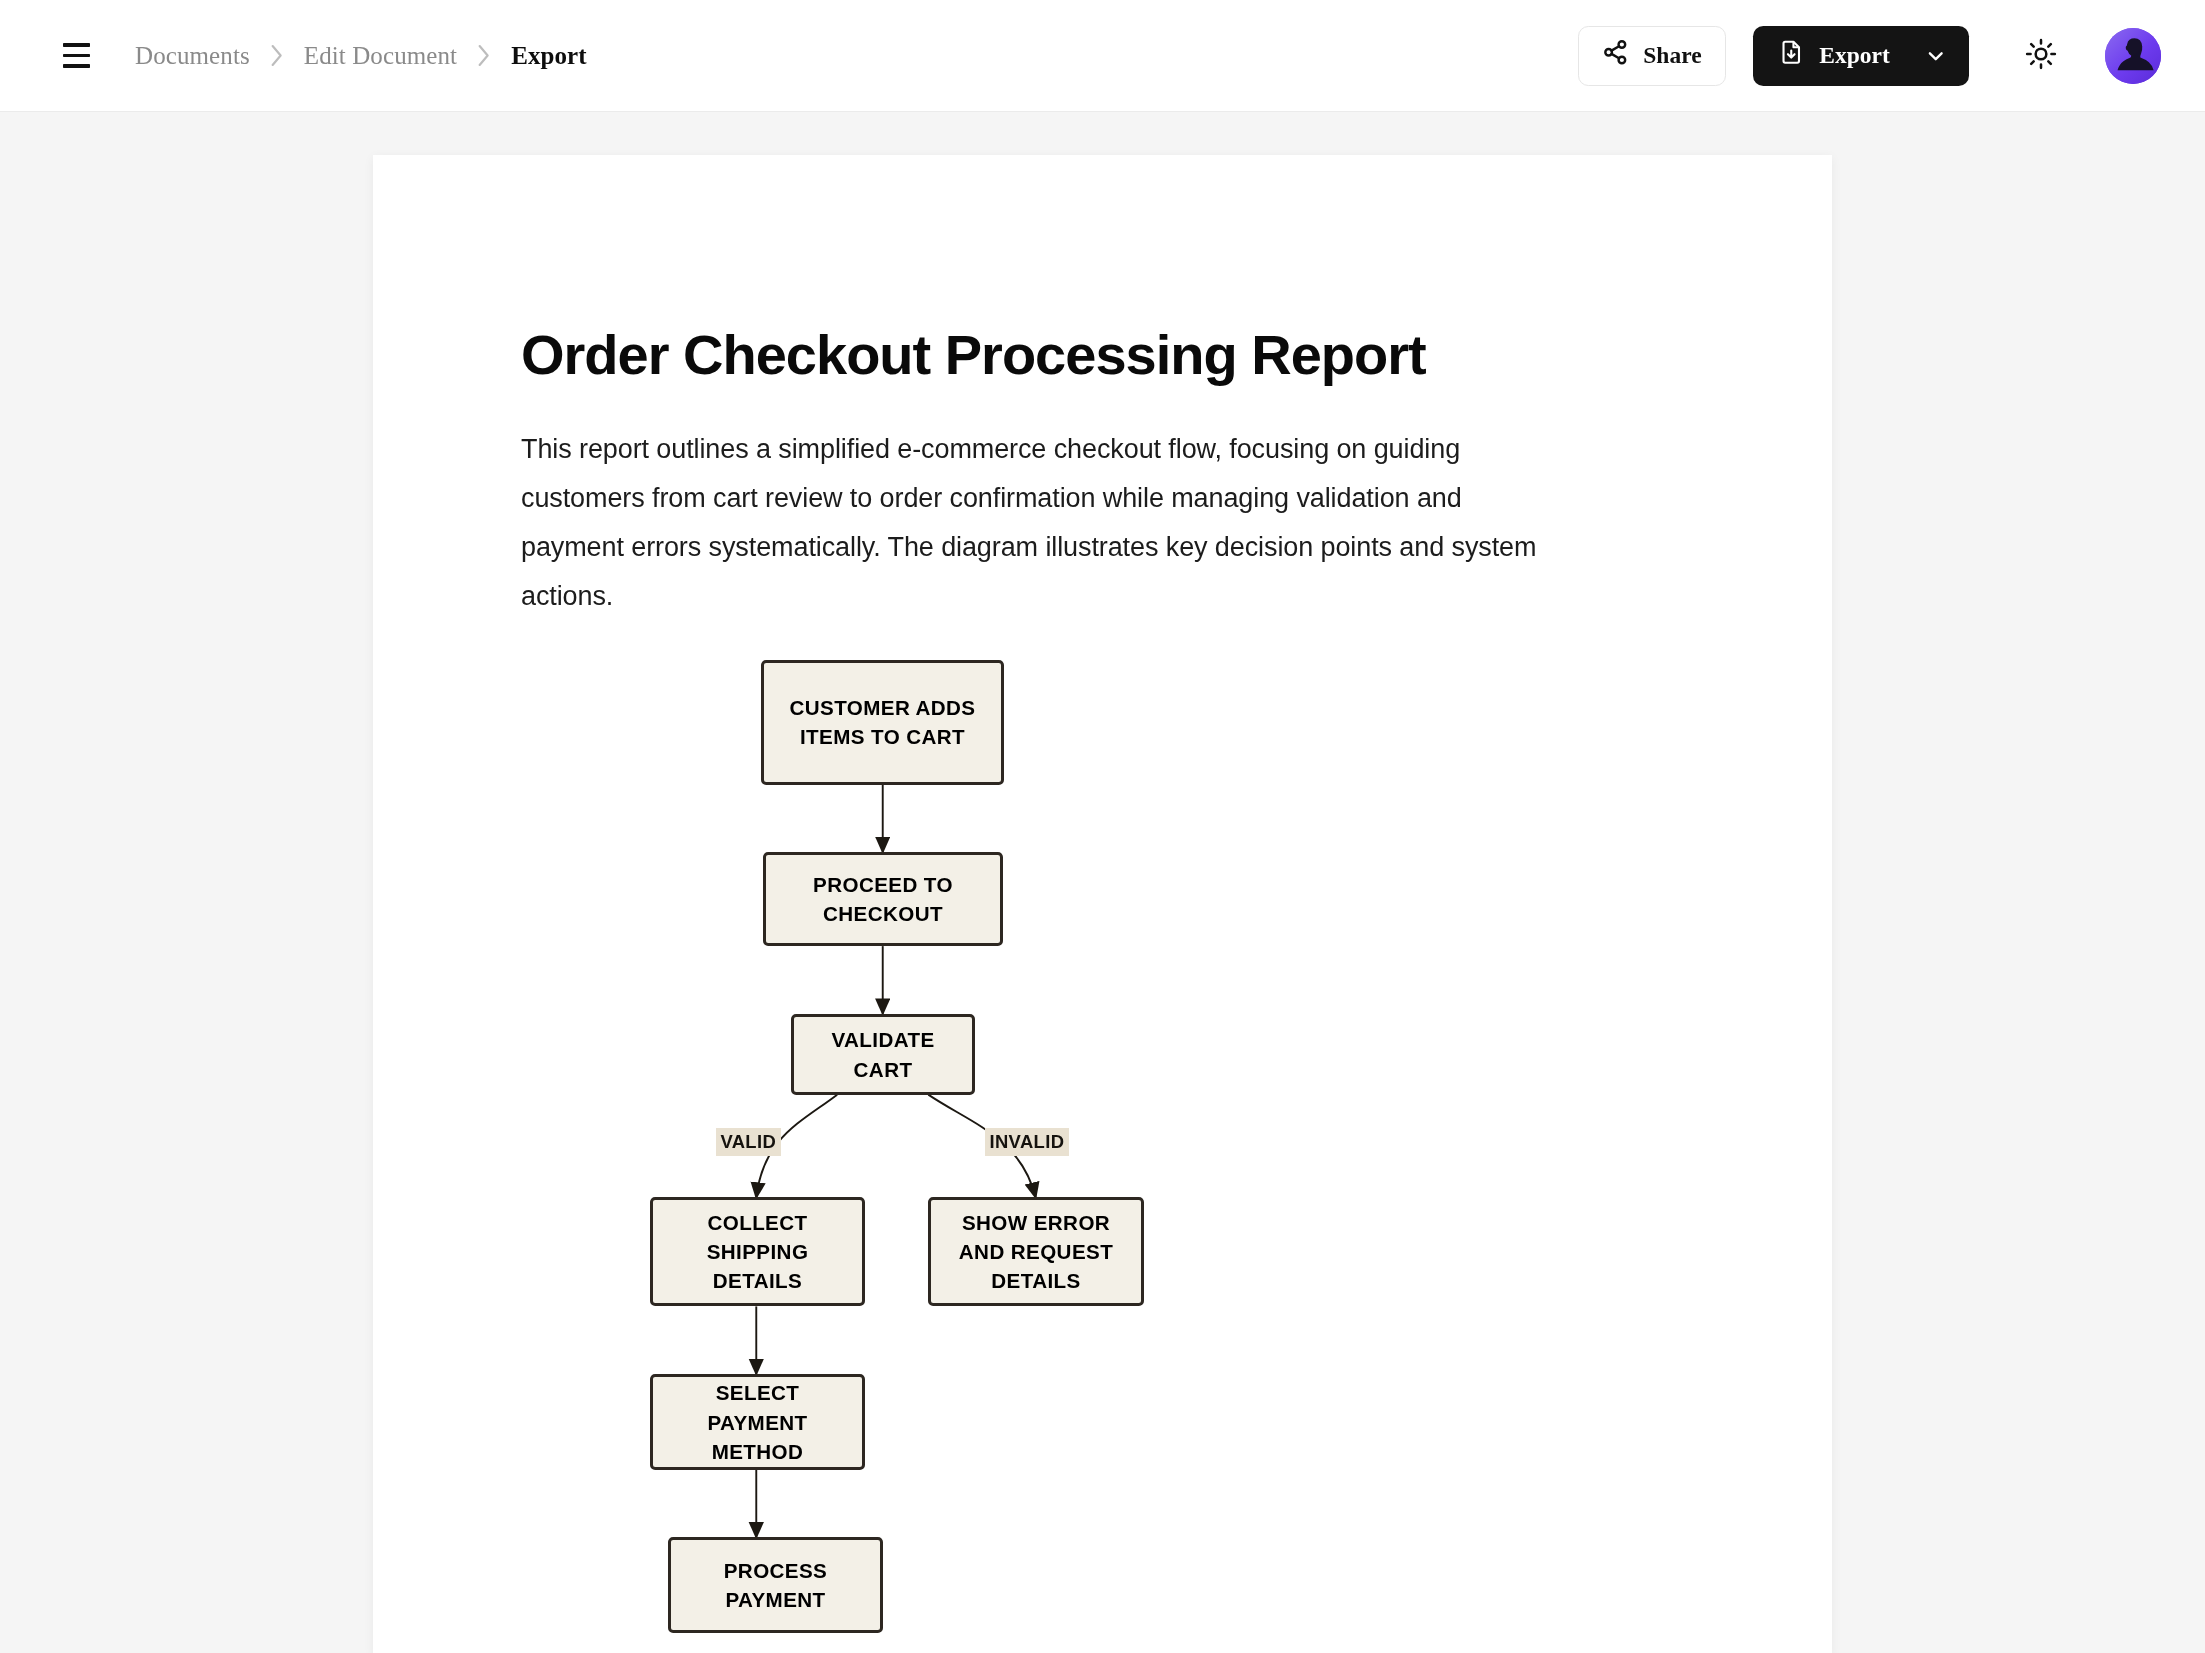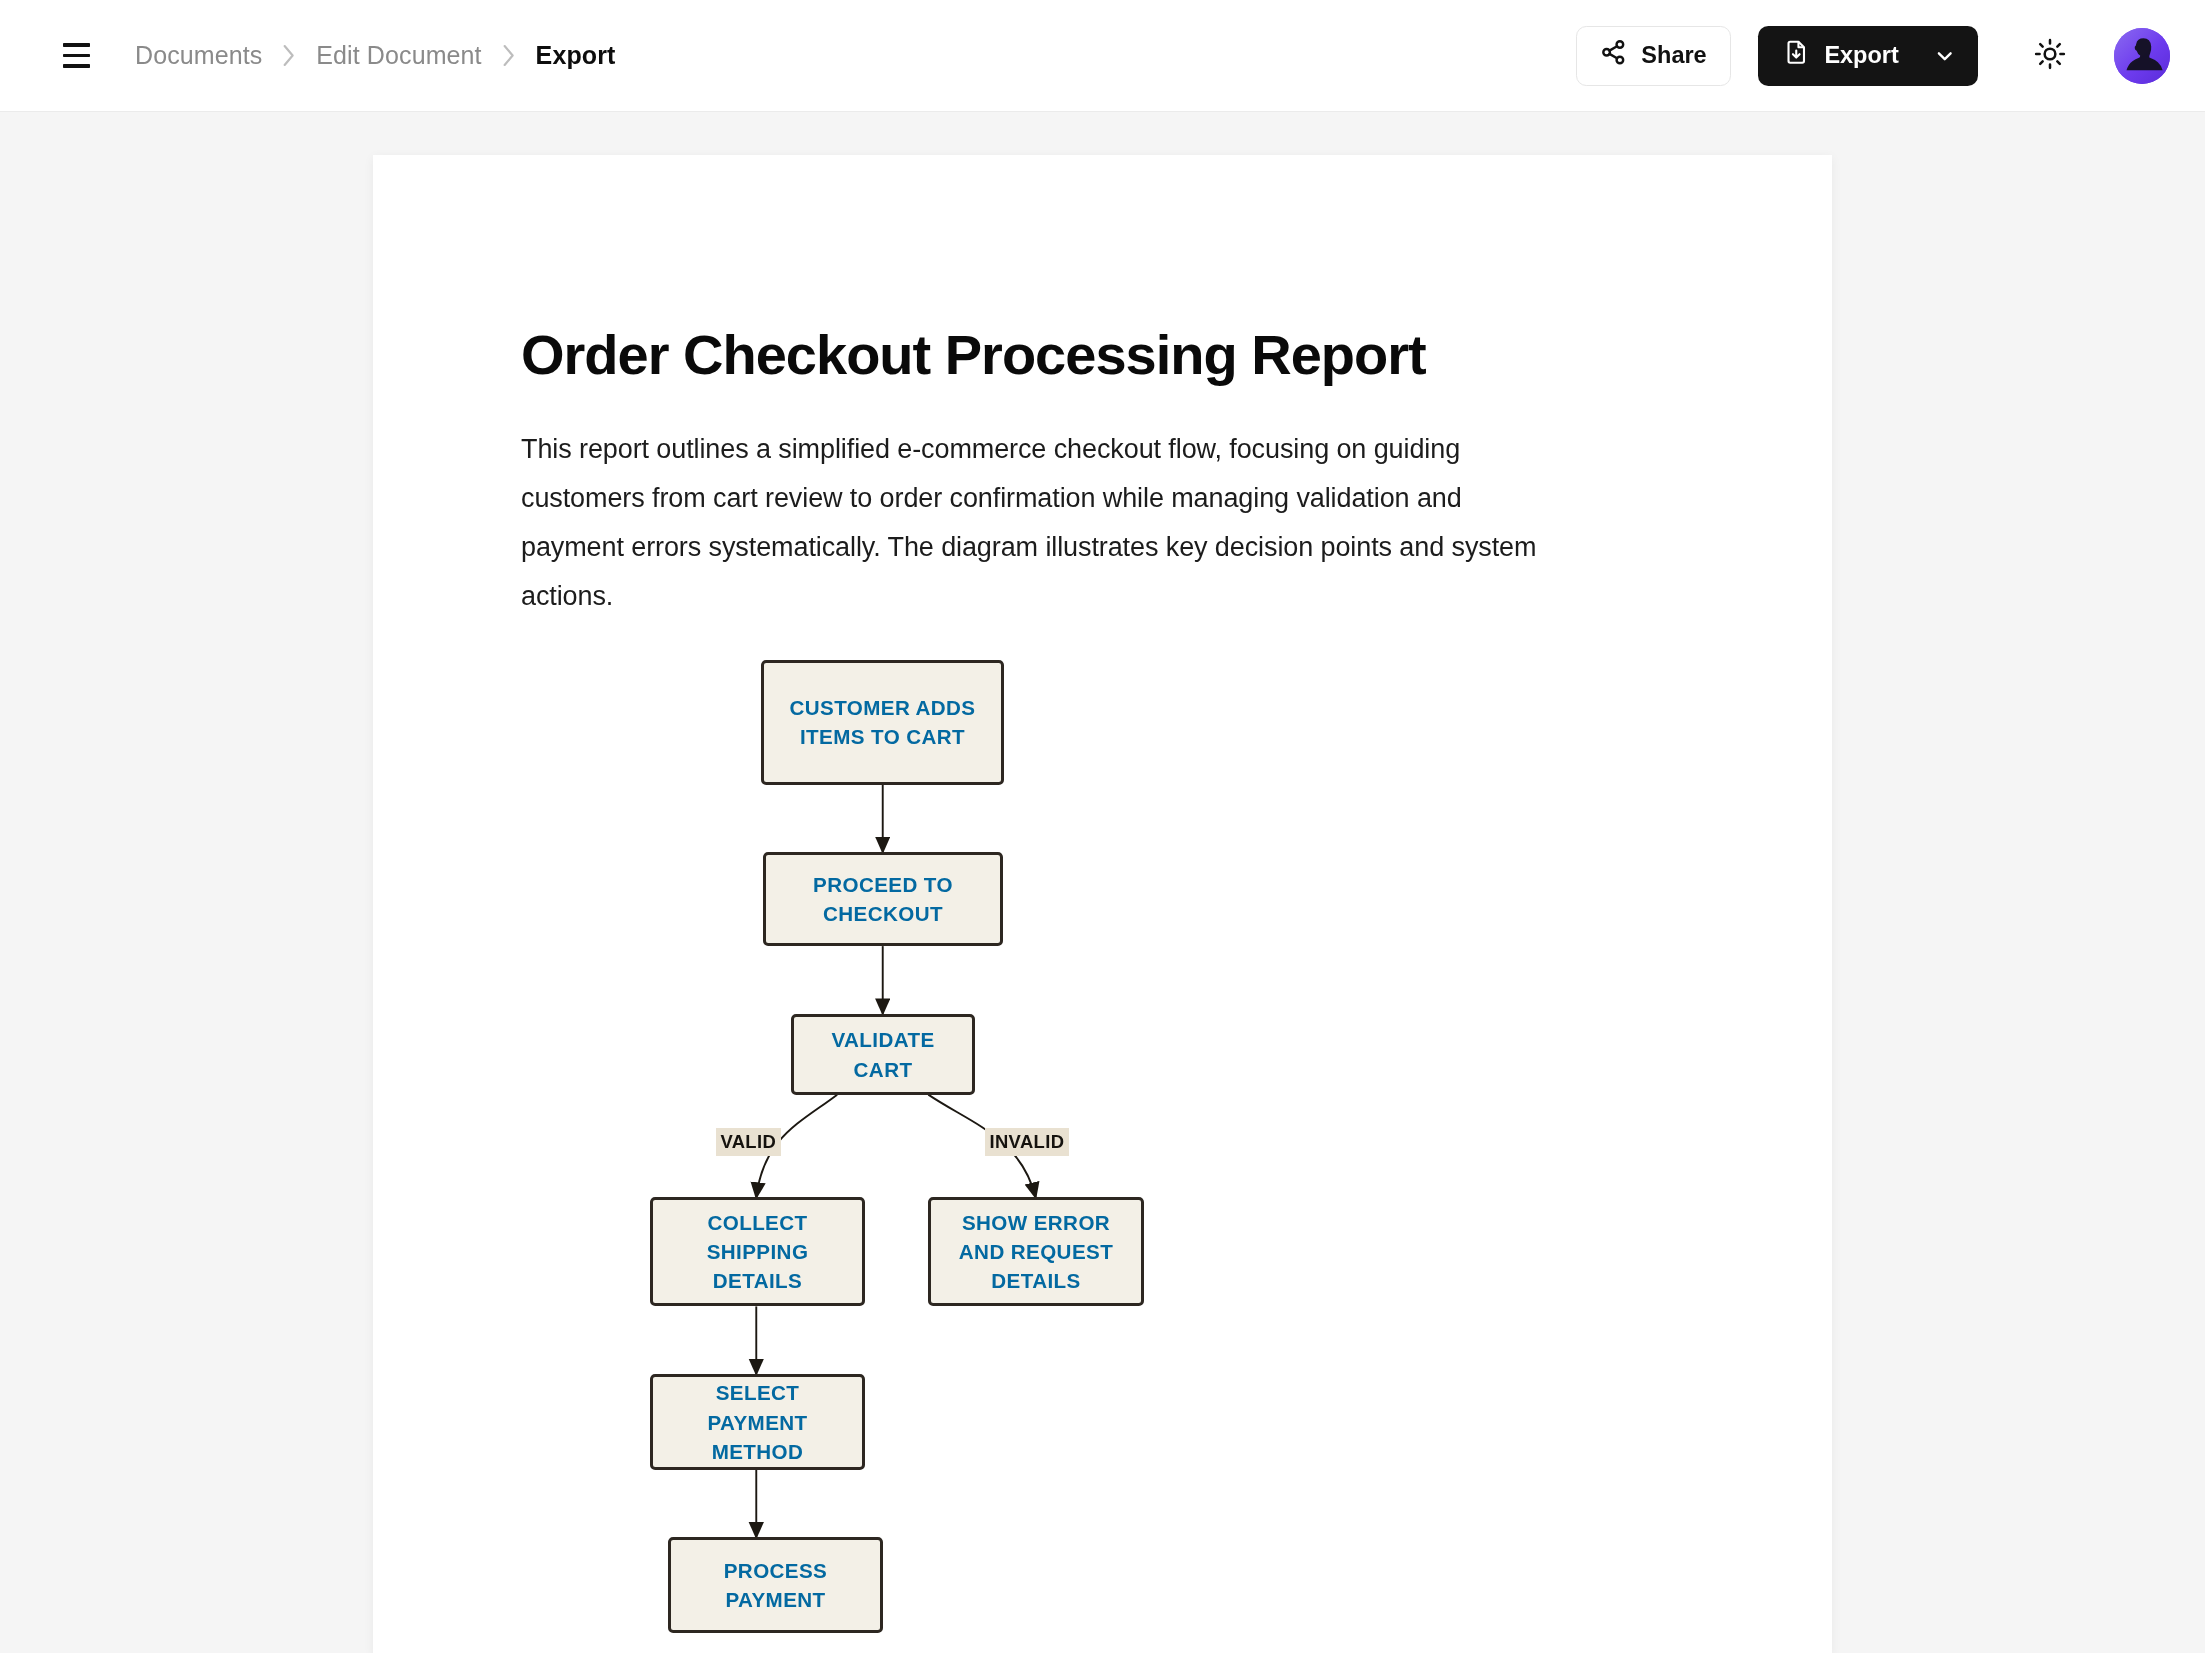--- a/index.html
+++ b/index.html
@@ -17,21 +17,22 @@
   
   .topbar {
     position: absolute;
     top: 0; left: 0;
     width: 2205px;
     height: 112px;
     background: #FFFFFF;
     border-bottom: 1.5px solid #EBEBEB;
     display: flex;
     align-items: center;
-    padding: 0 35px 0 56px;
+    padding: 0 44px 0 56px;
+    font-family: Liberation Serif, serif;
   }
 
   .hamburger-btn {
     width: 41px;
     height: 41px;
     display: flex;
     flex-direction: column;
     justify-content: center;
     align-items: center;
     gap: 6.6px;
@@ -196,21 +197,21 @@
 
   .node {
     position: absolute;
     background: #F3F0E7;
     border: 3.7px solid #2D2721;
     border-radius: 5.1px;
     display: flex;
     align-items: center;
     justify-content: center;
     text-align: center;
-    color: #0369a1;
+    color: #000000;
     font-size: 20.6px;
     font-weight: 700;
     letter-spacing: 0.4px;
     line-height: 1.42;
     padding: 7.4px 16px;
     cursor: pointer;
   }
 
   .edge-label {
     position: absolute;

